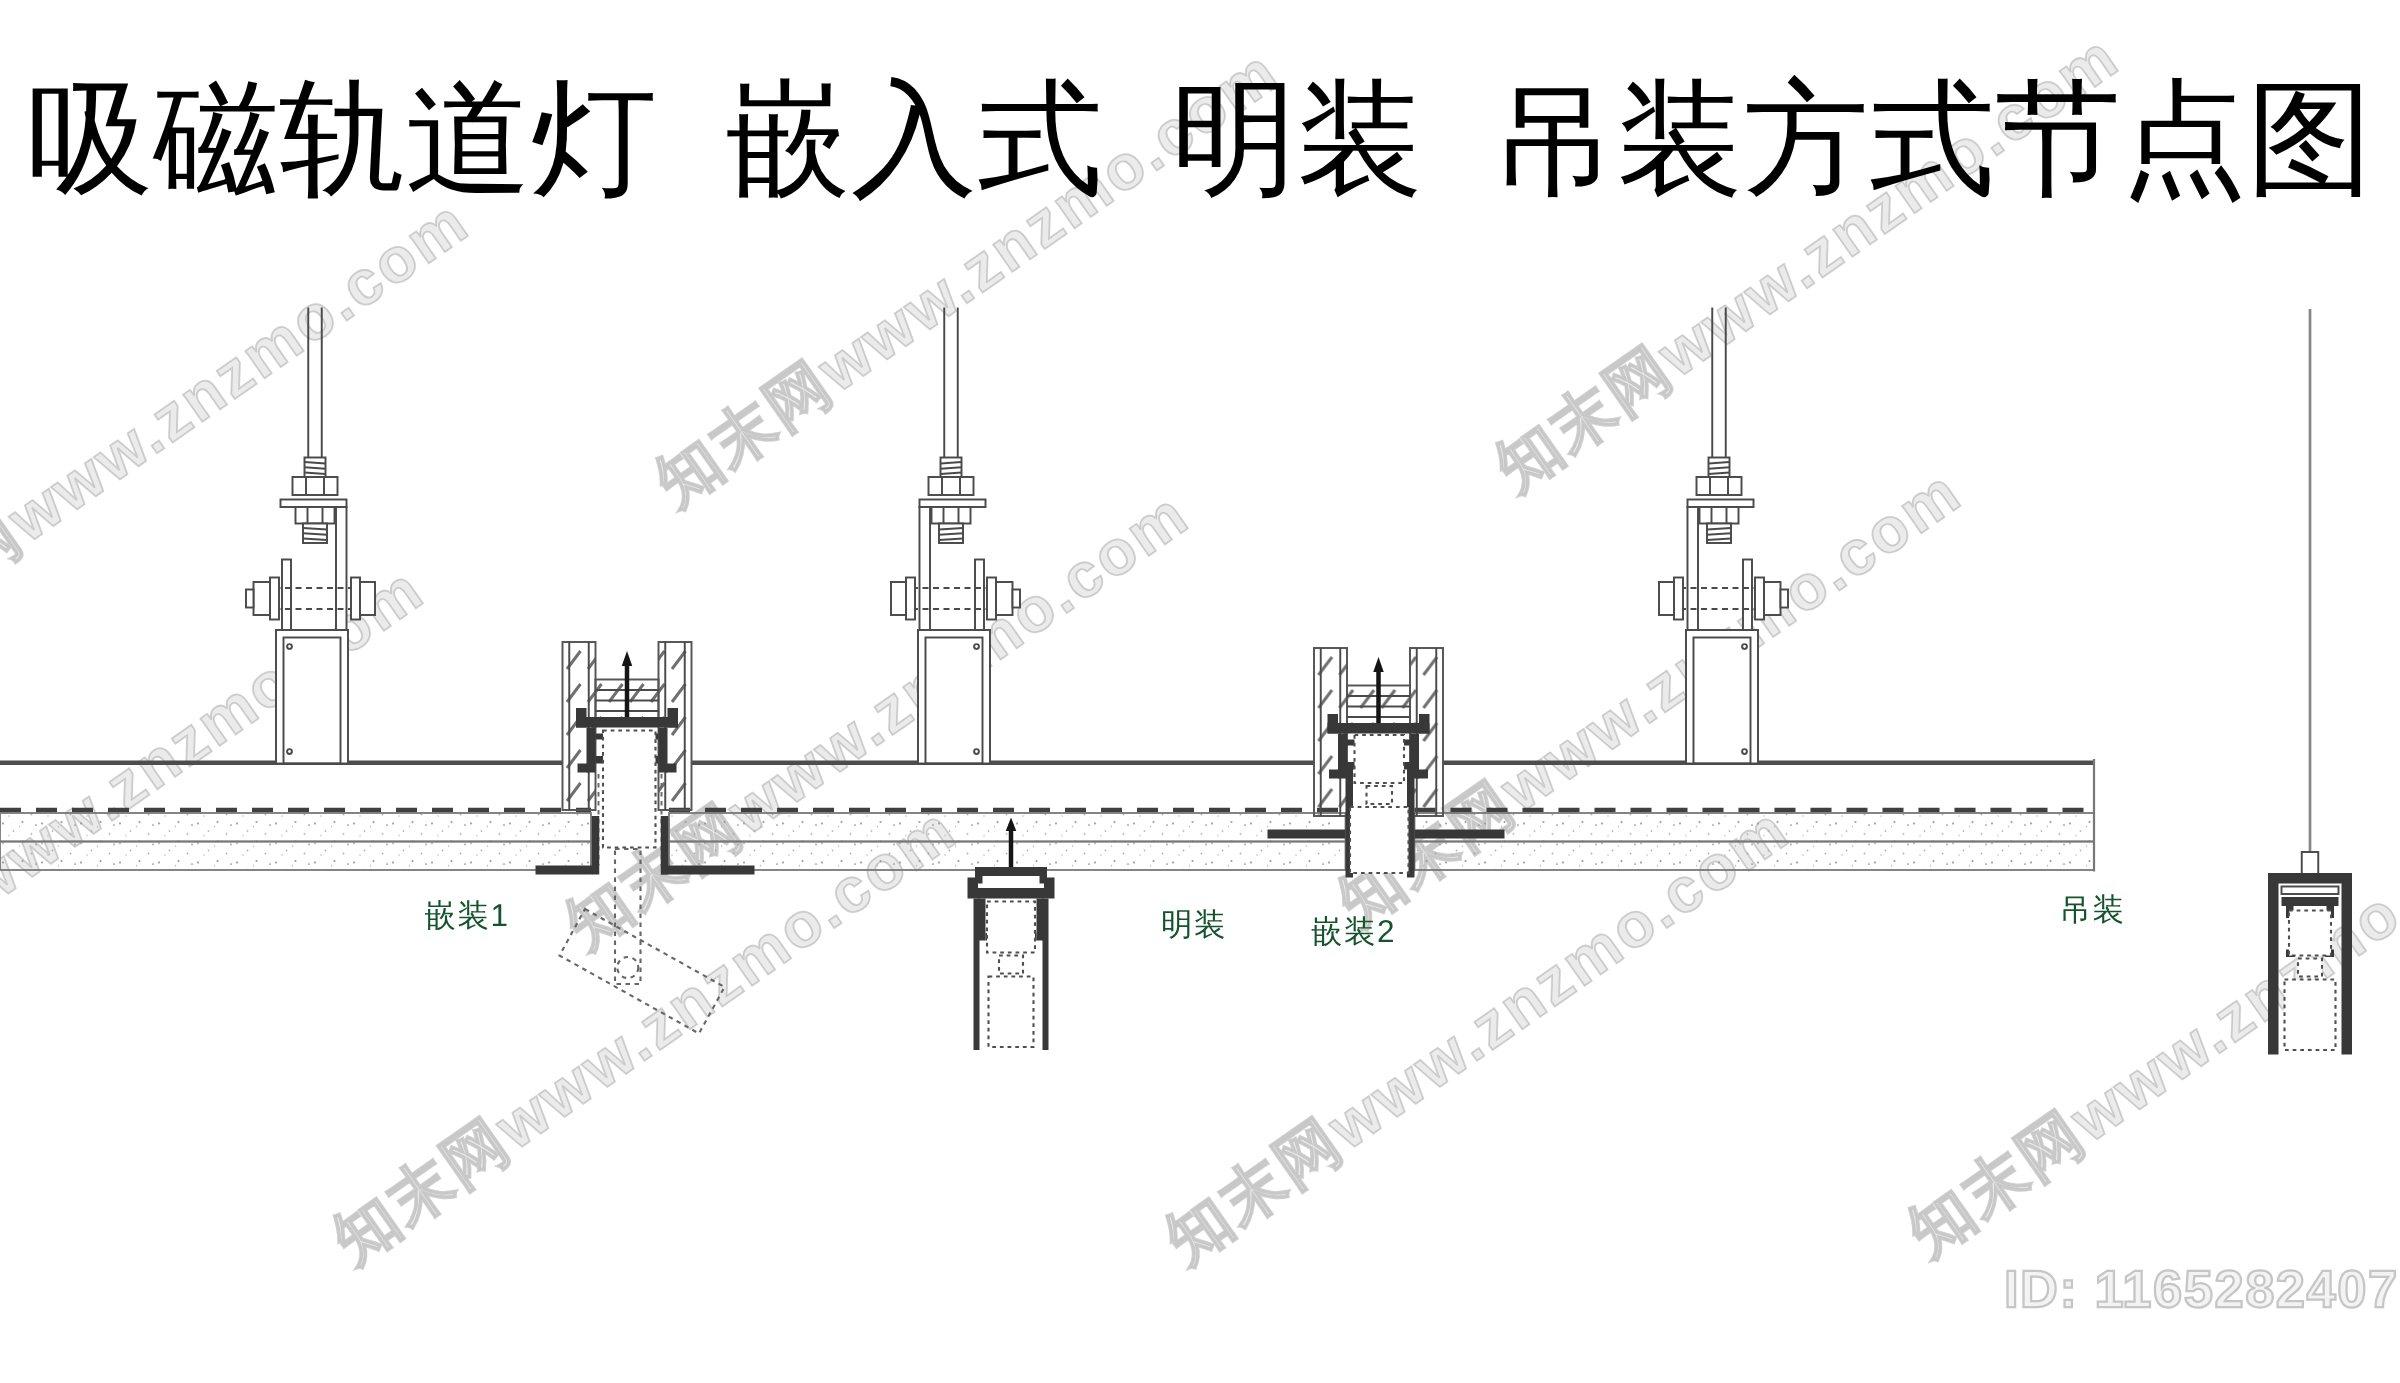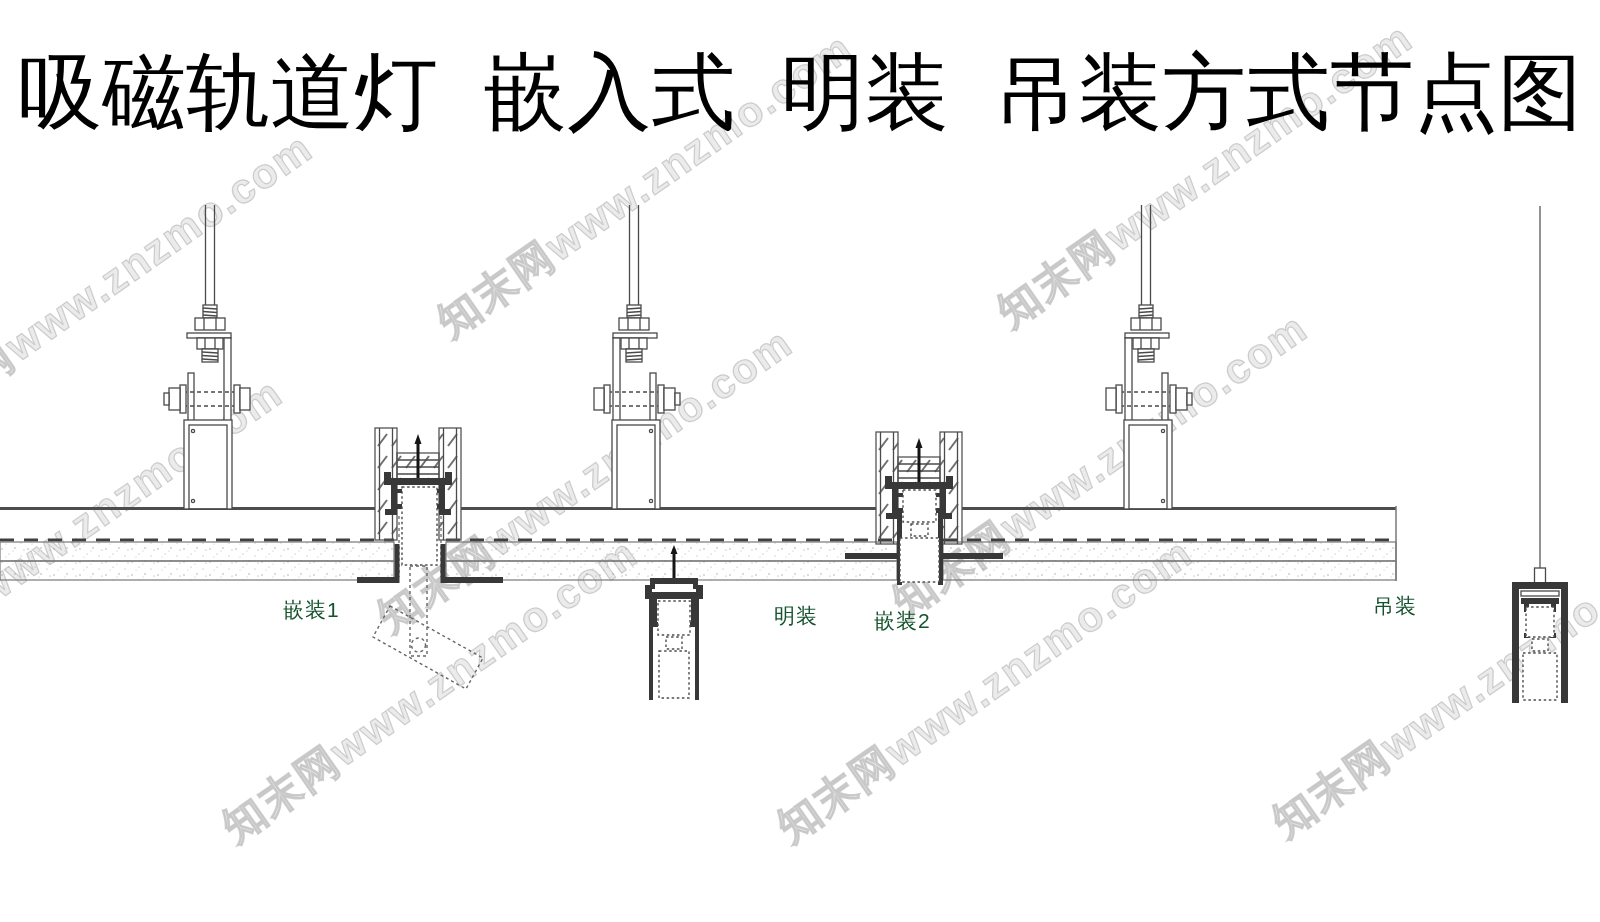--- a/index.html
+++ b/index.html
@@ -211,13 +211,14 @@
       <rect class="dot" x="1532" y="639" width="16" height="12"></rect>
       <rect class="dot" x="1523" y="653" width="34" height="47"></rect>
     </g>
   </svg>
 
   <div class="lbl" style="left:283px;top:596px">嵌装1</div>
   <div class="lbl" style="left:774px;top:602px">明装</div>
   <div class="lbl" style="left:874px;top:607px">嵌装2</div>
   <div class="lbl" style="left:1373px;top:592px">吊装</div>
 
+  <div class="idtext">ID: 1165282407</div>
 </div>
 
 </body></html>

